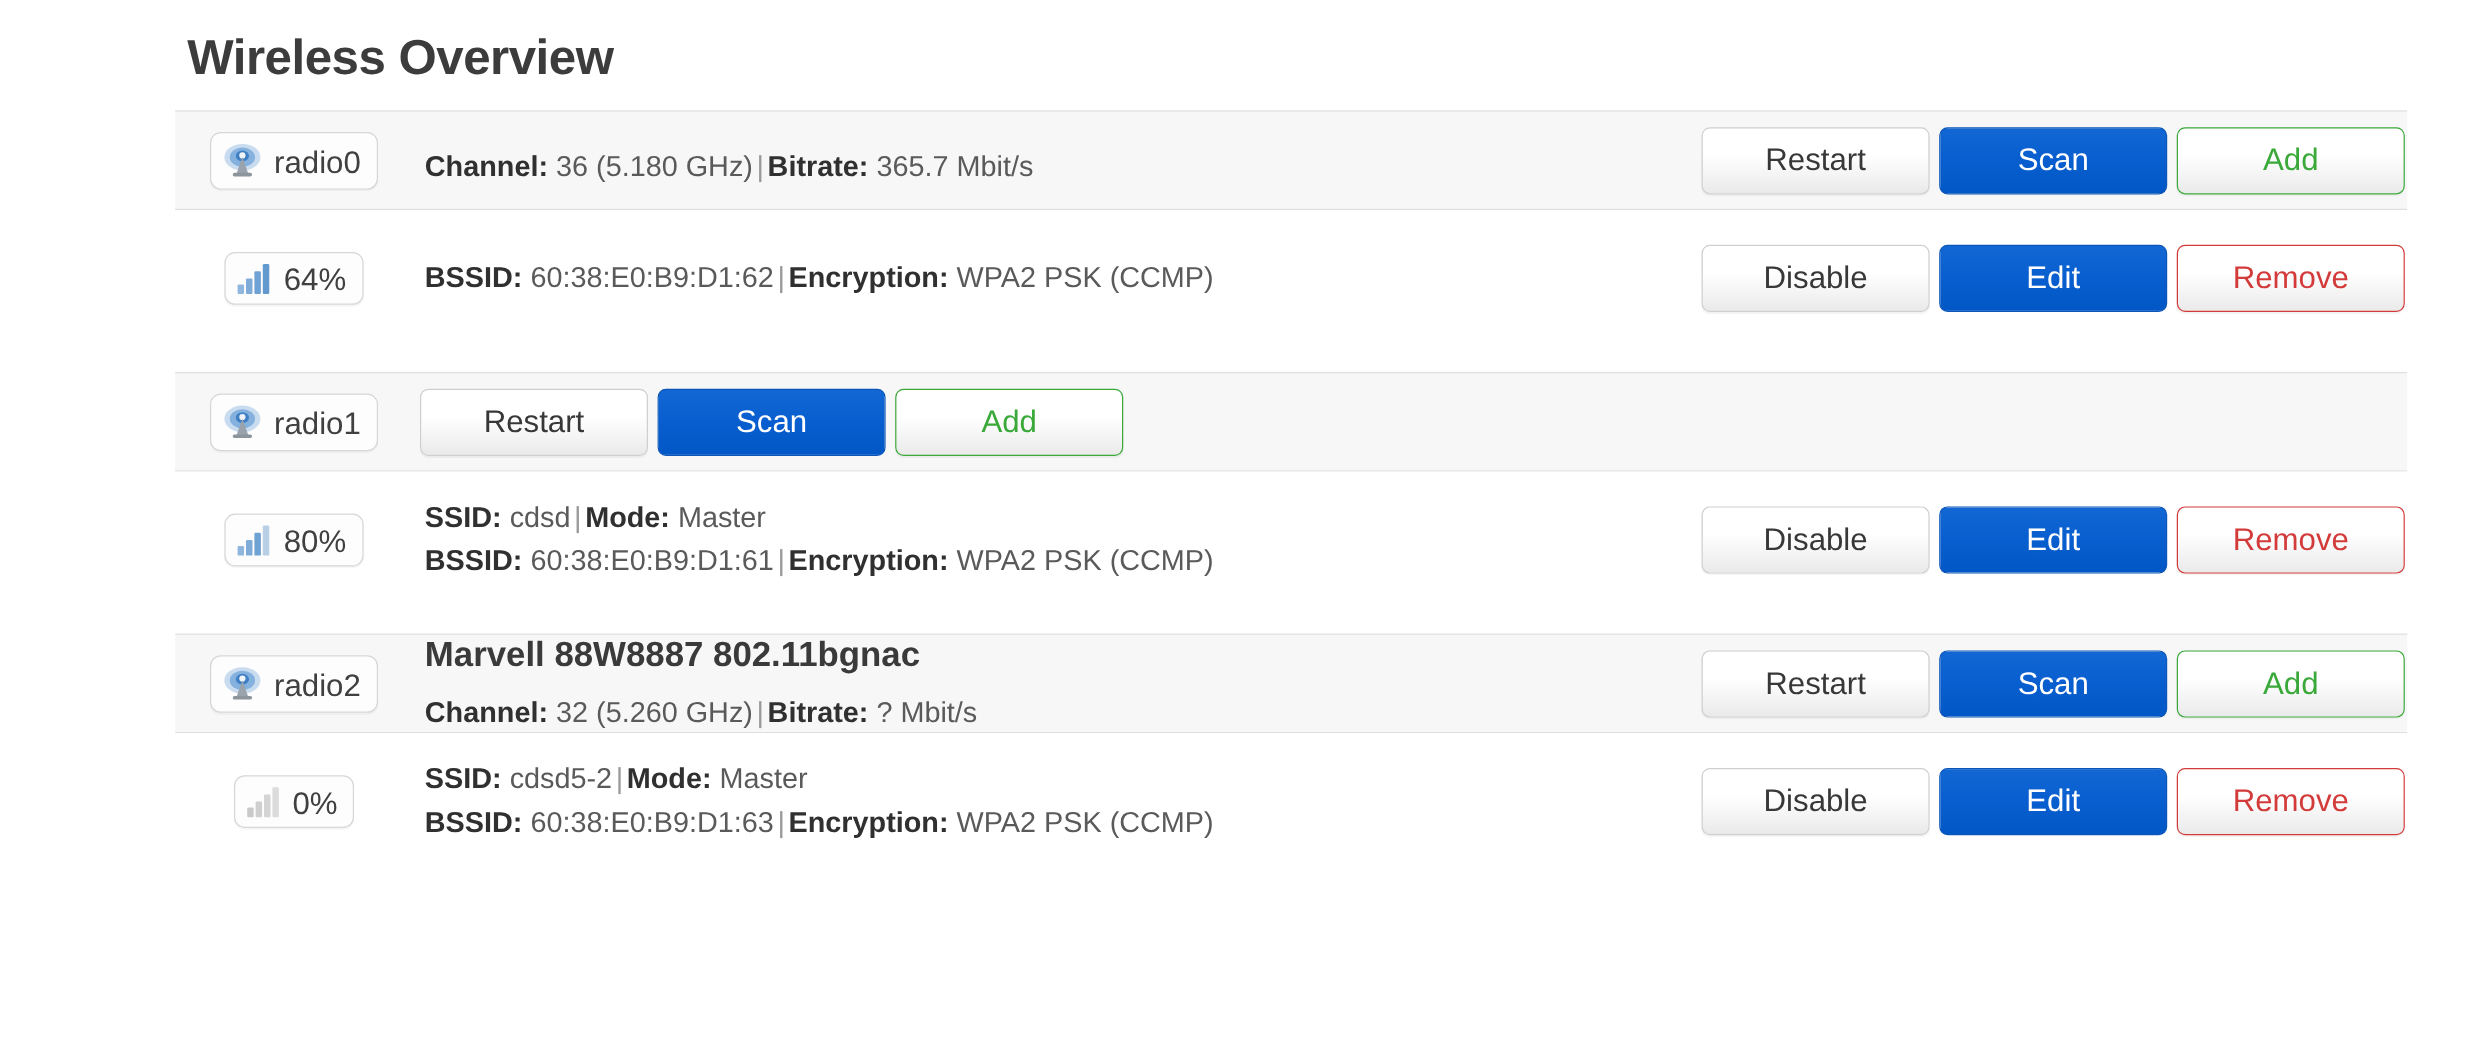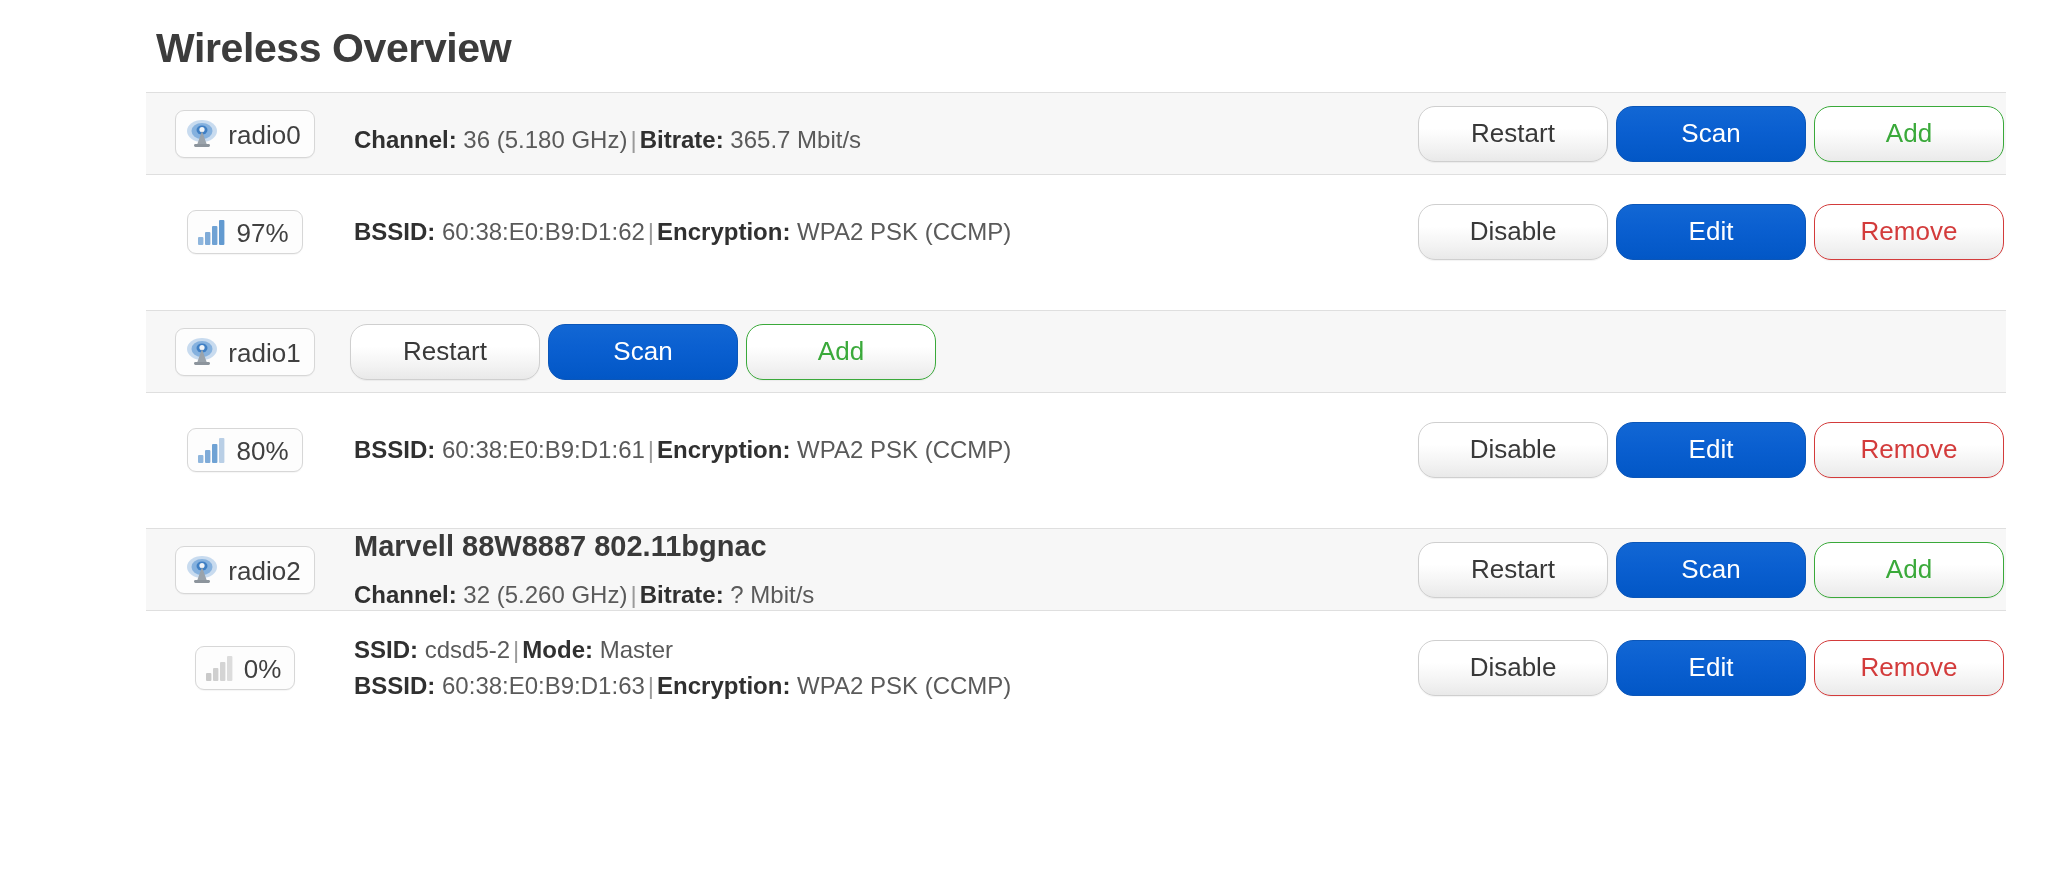--- a/index.html
+++ b/index.html
@@ -135,21 +135,21 @@
     padding-right: 2px;
     box-sizing: border-box;
   }
   .btn {
     display: inline-flex;
     align-items: center;
     justify-content: center;
     width: 190px;
     height: 56px;
     box-sizing: border-box;
-    border-radius: 17px;
+    border-radius: 7px;
     font-size: 26px;
     font-family: "Liberation Sans", sans-serif;
     line-height: 1;
     cursor: pointer;
     text-align: center;
     user-select: none;
     padding-bottom: 2px;
   }
   .btn-default {
     background: linear-gradient(180deg, #ffffff 0%, #ffffff 40%, #f3f3f3 75%, #e9e9e9 100%);
@@ -218,21 +218,21 @@
       <div class="badge-cell">
         <span class="badge">
           <span>
             <svg class="icon-signal" viewBox="0 0 30 28" xmlns="http://www.w3.org/2000/svg">
               <rect x="1" y="19" width="5.4" height="8" rx="1" fill="#8fb6dd"></rect>
               <rect x="8" y="14" width="5.4" height="13" rx="1" fill="#7fabd8"></rect>
               <rect x="15" y="8" width="5.4" height="19" rx="1" fill="#6fa2d4"></rect>
               <rect x="22" y="2" width="5.4" height="25" rx="1" fill="#629ad0"></rect>
             </svg>
           </span>
-          <span class="badge-label">97%</span>
+          <span class="badge-label">64%</span>
         </span>
       </div>
       <div class="info-cell">
         <div class="info-line">
           <b>BSSID:</b>
           <span>60:38:E0:B9:D1:62</span><span class="sep">|</span><b>Encryption:</b>
           <span>WPA2 PSK (CCMP)</span>
         </div>
       </div>
       <div class="actions-cell">
@@ -275,20 +275,25 @@
               <rect x="1" y="19" width="5.4" height="8" rx="1" fill="#8fb6dd"></rect>
               <rect x="8" y="14" width="5.4" height="13" rx="1" fill="#7fabd8"></rect>
               <rect x="15" y="8" width="5.4" height="19" rx="1" fill="#6fa2d4"></rect>
               <rect x="22" y="2" width="5.4" height="25" rx="1" fill="#b9cfe6"></rect>
             </svg>
           </span>
           <span class="badge-label">80%</span>
         </span>
       </div>
       <div class="info-cell">
+        <div class="info-line first">
+          <b>SSID:</b>
+          <span>cdsd</span><span class="sep">|</span><b>Mode:</b>
+          <span>Master</span>
+        </div>
         <div class="info-line">
           <b>BSSID:</b>
           <span>60:38:E0:B9:D1:61</span><span class="sep">|</span><b>Encryption:</b>
           <span>WPA2 PSK (CCMP)</span>
         </div>
       </div>
       <div class="actions-cell">
         <div class="btn btn-default">Disable</div>
         <div class="btn btn-primary">Edit</div>
         <div class="btn btn-remove">Remove</div>

